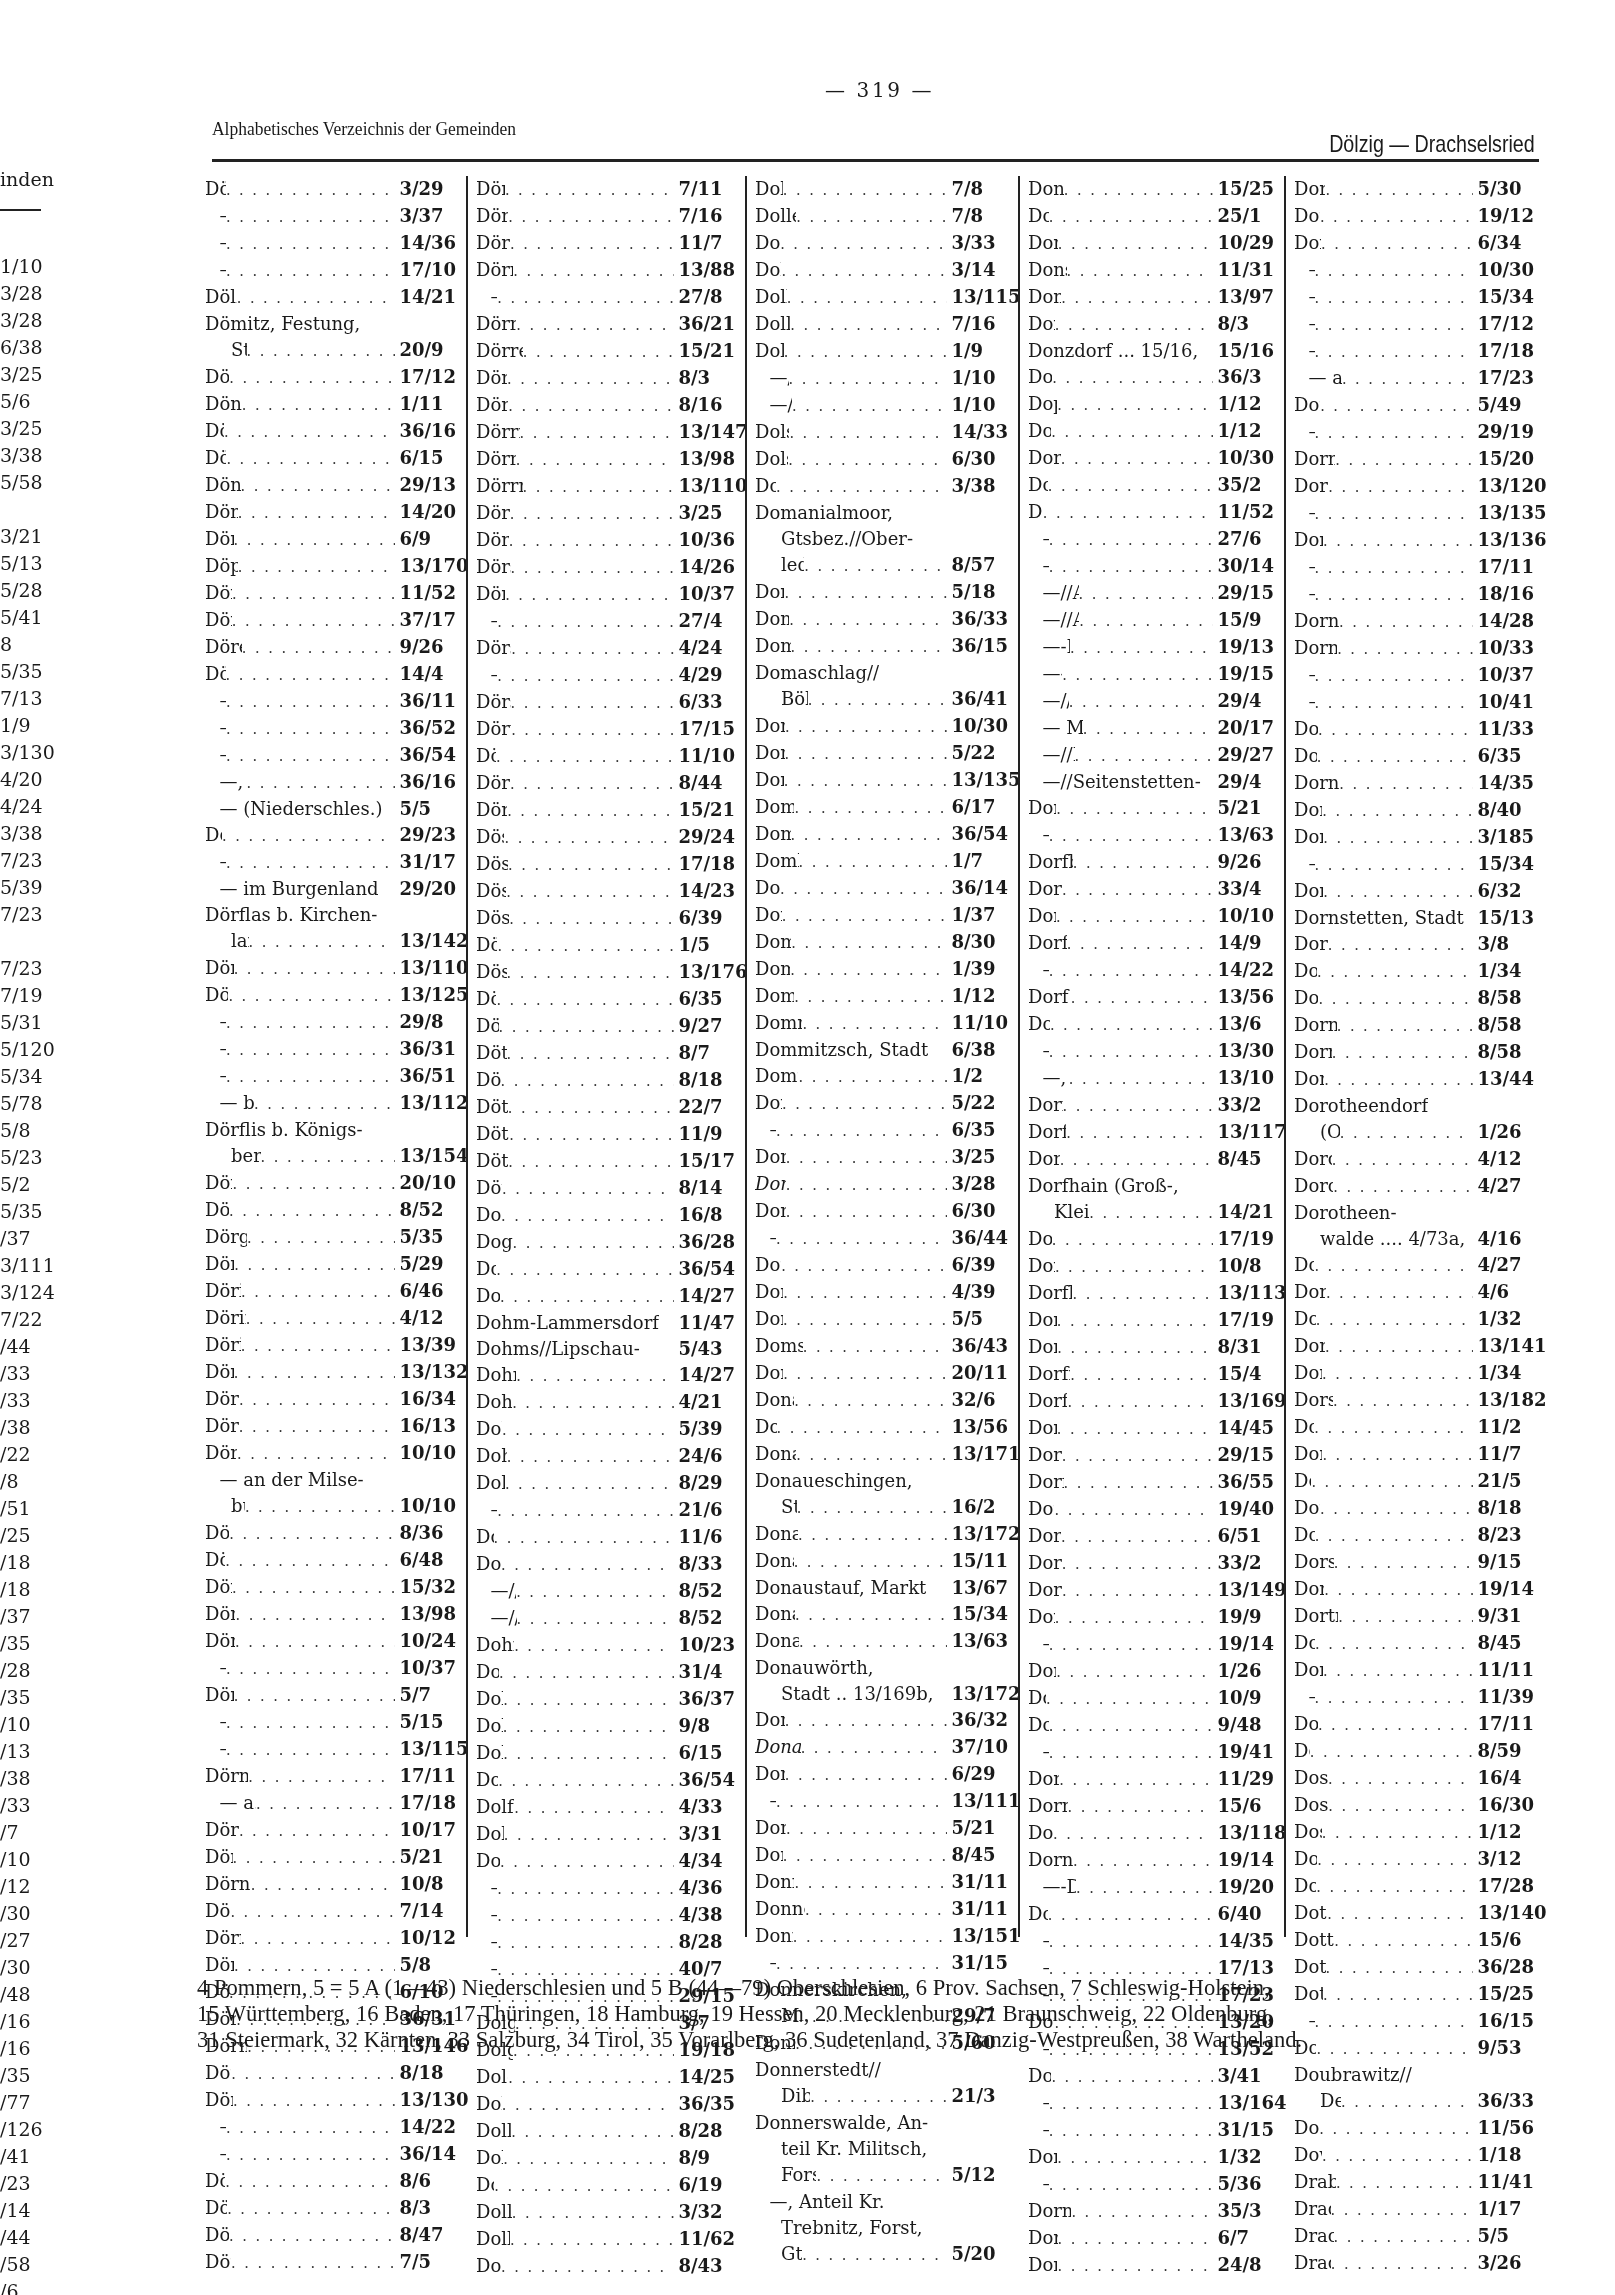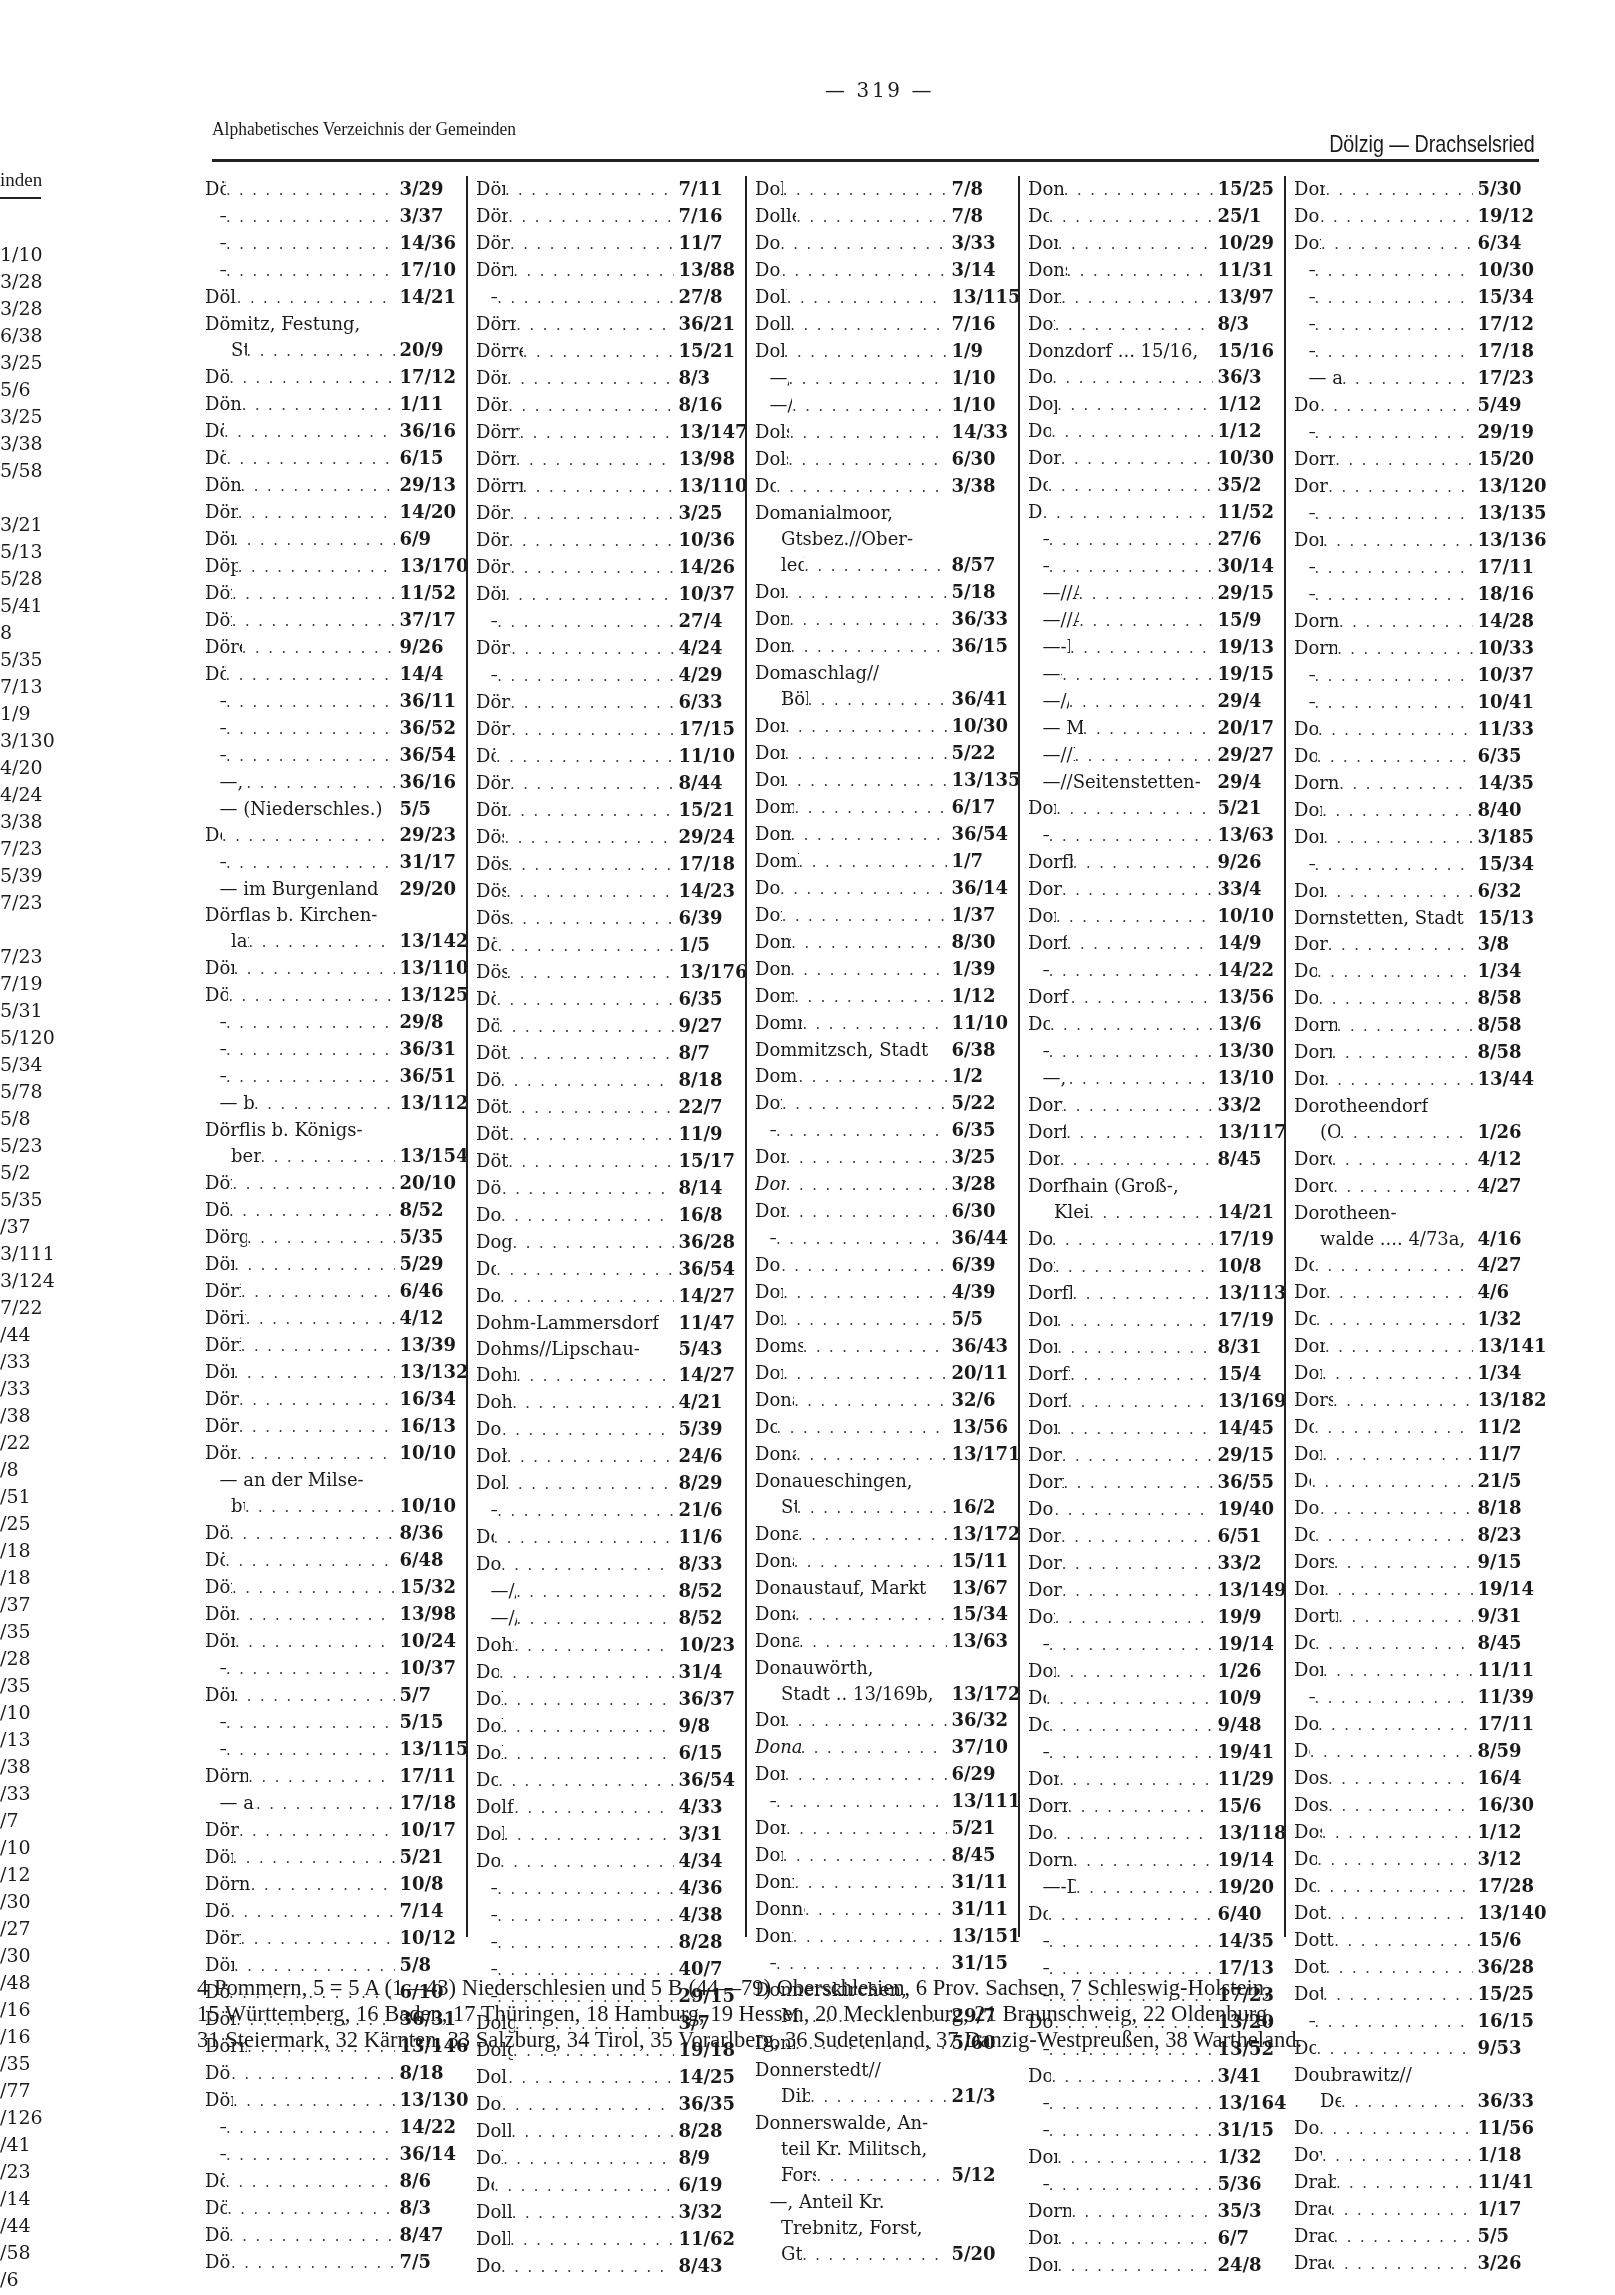--- a/index.html
+++ b/index.html
@@ -1,19 +1,19 @@
 <!DOCTYPE html>
 <html style="font-size:10.5px"><head>
 <meta charset="utf-8">
 <style>
   html, body { margin: 0; padding: 0; background: #ffffff; }
   body { width: 1615px; height: 2295px; position: relative; overflow: hidden; color: #1a1a1a; font-family: "DejaVu Serif", serif; }
   .page-number { position: absolute; left: 825px; top: 78px; font-size: 20px; letter-spacing: 2.6px; text-align: right; }
   .left-strip { position: absolute; left: 0; top: 112px; width: 53px; font-size: 19px; line-height: 27px; white-space: pre; }
-  .left-strip .hdr { display: block; margin-bottom: 14.5px; border-bottom: 2px solid #222; width: 41px; padding-bottom: 4px; font-family: Liberation Serif, serif; }
+  .left-strip .hdr { display: block; margin-bottom: 14.5px; border-bottom: 2px solid #222; width: 41px; padding-bottom: 16px; }
   .running-head-left { position: absolute; left: 212px; top: 118px; font-size: 19px; font-family: "Liberation Serif", serif; transform: scaleX(0.92); transform-origin: left; }
   .running-head-right { position: absolute; right: 80px; top: 130px; font-size: 24px; font-family: "Liberation Sans", sans-serif; transform: scaleX(0.82); transform-origin: right; }
   .head-rule { position: absolute; left: 212px; top: 159px; width: 1327px; height: 2.6px; background: #222; }
   .columns { position: absolute; left: 197px; top: 176px; width: 1347px; height: 1761px; display: flex; }
   .col { position: relative; padding: 0 6.6px 0 8px; box-sizing: border-box; }
   .col + .col { border-left: 2.6px solid #222; }
   .col:nth-child(1) { width: 269px; }
   .col:nth-child(2) { width: 279px; }
   .col:nth-child(3) { width: 273px; }
   .col:nth-child(4) { width: 266px; }

